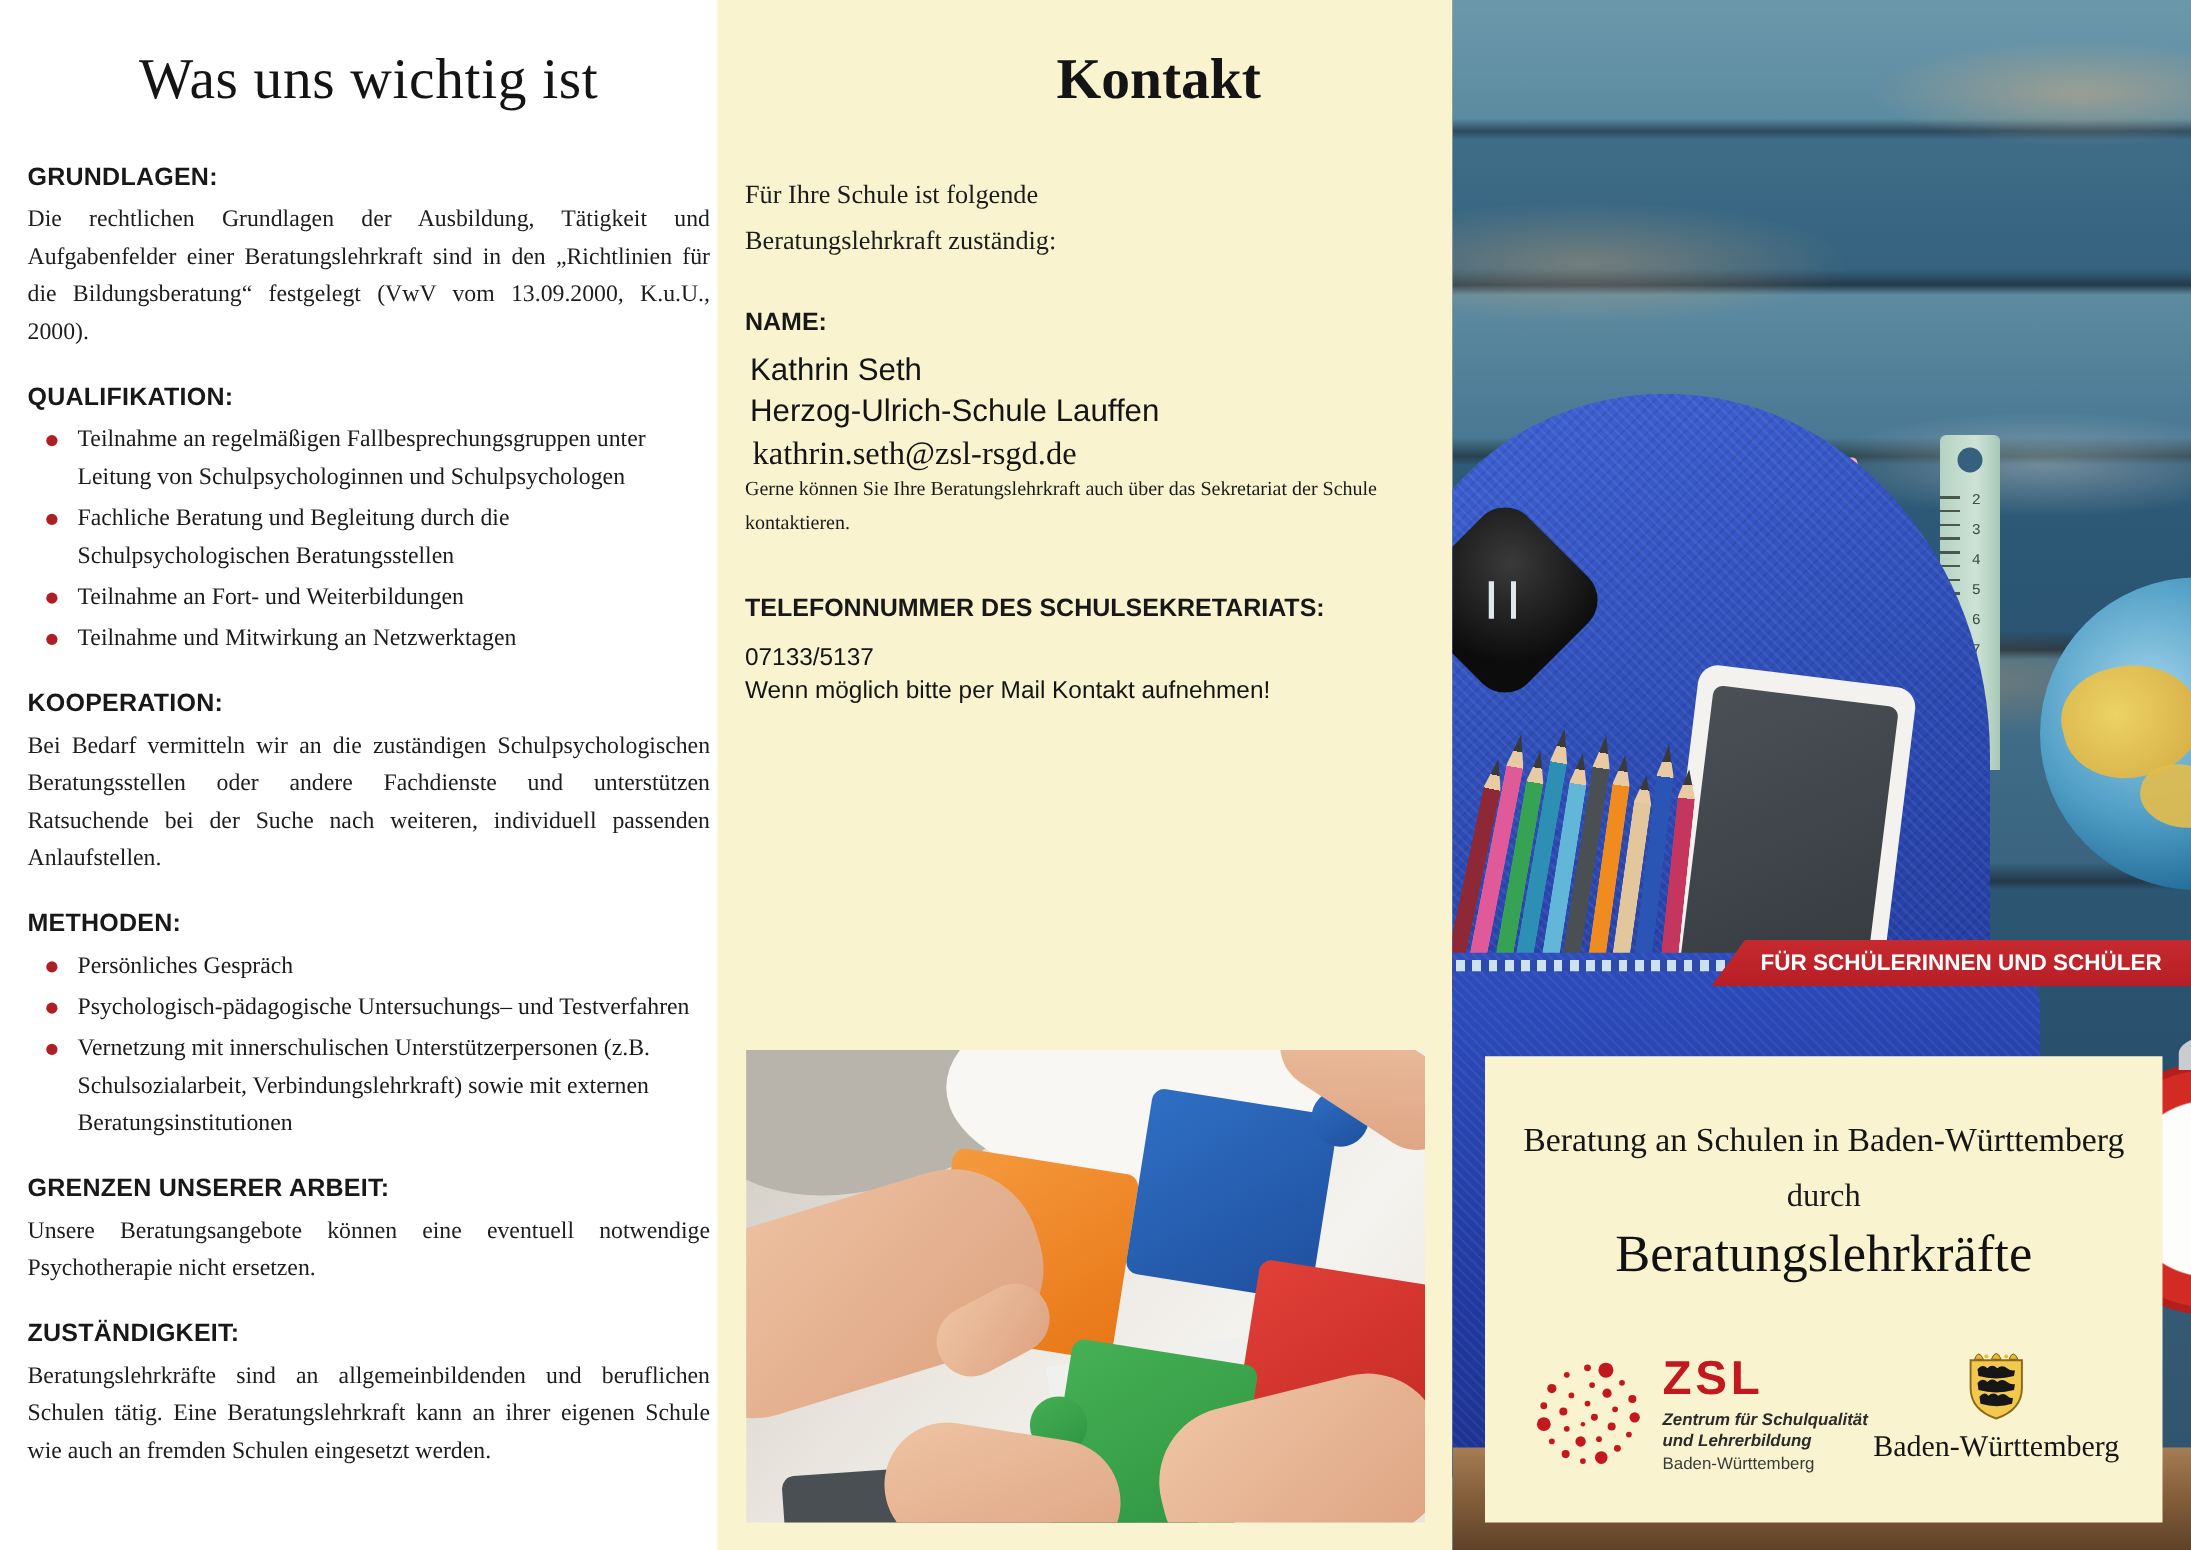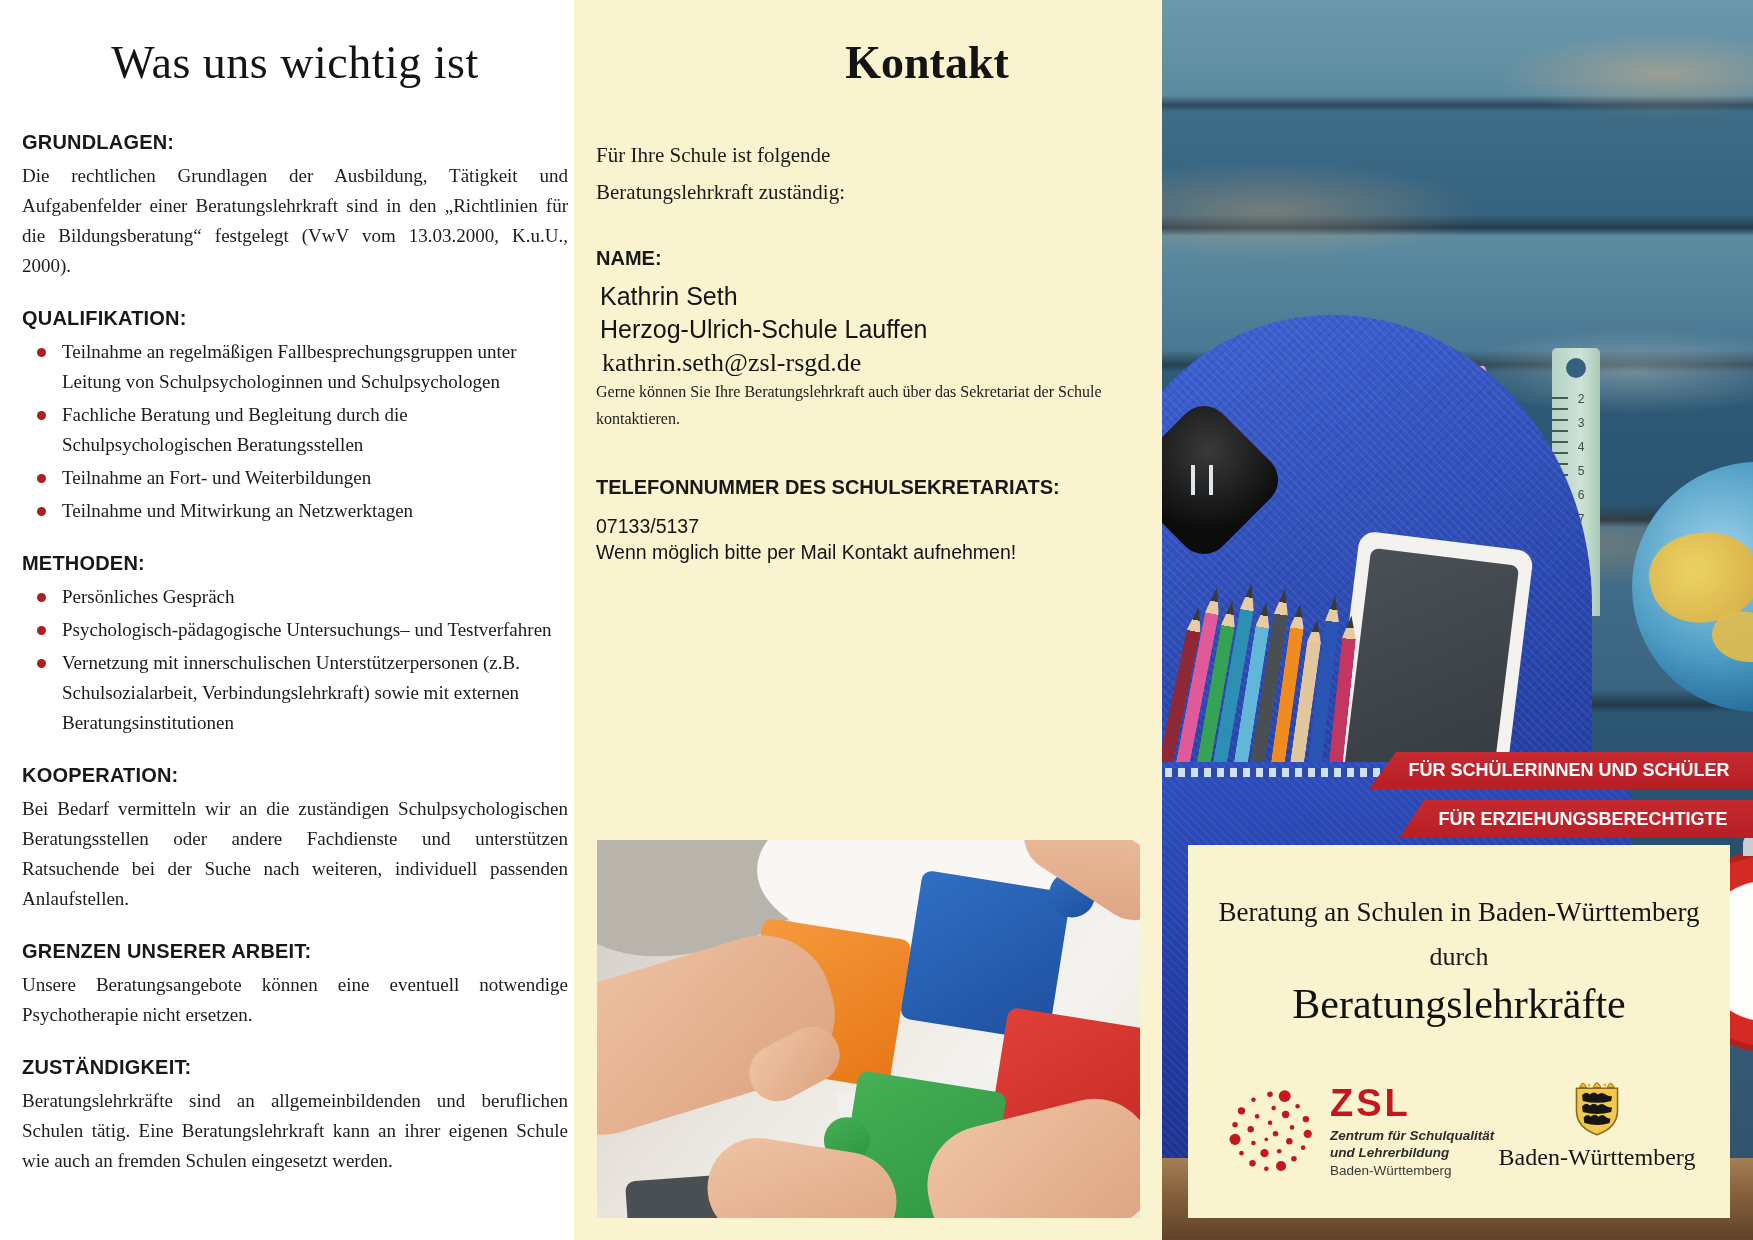--- a/index.html
+++ b/index.html
@@ -144,45 +144,45 @@
 <body>
 
 <div class="page">
 
   <section class="panel panel-left">
     <div class="inner">
       <h1 class="doc-title">Was uns wichtig ist</h1>
 
       <div class="sec">
         <h2>GRUNDLAGEN:</h2>
-        <p>Die rechtlichen Grundlagen der Ausbildung, Tätigkeit und Aufgabenfelder einer Beratungslehrkraft sind in den „Richtlinien für die Bildungsberatung“ festgelegt (VwV vom 13.03.2000, K.u.U., 2000).</p>
+        <p>Die rechtlichen Grundlagen der Ausbildung, Tätigkeit und Aufgabenfelder einer Beratungslehrkraft sind in den „Richtlinien für die Bildungsberatung“ festgelegt (VwV vom 13.09.2000, K.u.U., 2000).</p>
       </div>
 
       <div class="sec">
         <h2>QUALIFIKATION:</h2>
         <ul>
           <li>Teilnahme an regelmäßigen Fallbesprechungsgruppen unter Leitung von Schulpsychologinnen und Schulpsychologen</li>
           <li>Fachliche Beratung und Begleitung durch die Schulpsychologischen Beratungsstellen</li>
           <li>Teilnahme an Fort- und Weiterbildungen</li>
           <li>Teilnahme und Mitwirkung an Netzwerktagen</li>
         </ul>
       </div>
 
       <div class="sec">
+        <h2>KOOPERATION:</h2>
+        <p>Bei Bedarf vermitteln wir an die zuständigen Schulpsychologischen Beratungsstellen oder andere Fachdienste und unterstützen Ratsuchende bei der Suche nach weiteren, individuell passenden Anlaufstellen.</p>
+      </div>
+
+      <div class="sec">
         <h2>METHODEN:</h2>
         <ul>
           <li>Persönliches Gespräch</li>
           <li>Psychologisch-pädagogische Untersuchungs– und Testverfahren</li>
           <li>Vernetzung mit innerschulischen Unterstützerpersonen (z.B. Schulsozialarbeit, Verbindungslehrkraft) sowie mit externen Beratungsinstitutionen</li>
         </ul>
-      </div>
-
-      <div class="sec">
-        <h2>KOOPERATION:</h2>
-        <p>Bei Bedarf vermitteln wir an die zuständigen Schulpsychologischen Beratungsstellen oder andere Fachdienste und unterstützen Ratsuchende bei der Suche nach weiteren, individuell passenden Anlaufstellen.</p>
       </div>
 
       <div class="sec">
         <h2>GRENZEN UNSERER ARBEIT:</h2>
         <p>Unsere Beratungsangebote können eine eventuell notwendige Psychotherapie nicht ersetzen.</p>
       </div>
 
       <div class="sec">
         <h2>ZUSTÄNDIGKEIT:</h2>
         <p>Beratungslehrkräfte sind an allgemeinbildenden und beruflichen Schulen tätig. Eine Beratungslehrkraft kann an ihrer eigenen Schule wie auch an fremden Schulen eingesetzt werden.</p>
@@ -249,21 +249,20 @@
       <div class="pencil" style="--c:#e3c79c;left:126px;top:44px;height:175px;transform:rotate(8deg)"></div>
       <div class="pencil" style="--c:#2b55b4;left:144px;top:20px;height:200px;transform:rotate(7deg)"></div>
       <div class="pencil" style="--c:#c4365f;left:163px;top:40px;height:180px;transform:rotate(6deg)"></div>
     </div>
     <div class="pocket"></div>
     <div class="patch"></div>
     <div class="clock"></div>
     <div class="table-wood"></div>
 
     <div class="banner banner-1">FÜR SCHÜLERINNEN UND SCHÜLER</div>
-    <div class="banner banner-2">FÜR ERZIEHUNGSBERECHTIGTE</div>
 
     <div class="info-box">
       <p class="ib-line1">Beratung an Schulen in Baden-Württemberg</p>
       <p class="ib-line2">durch</p>
       <p class="ib-line3">Beratungslehrkräfte</p>
 
       <div class="logos">
         <div class="zsl">
           <svg class="zsl-dots" viewBox="0 0 100 100">
             <g fill="#c2181e">

